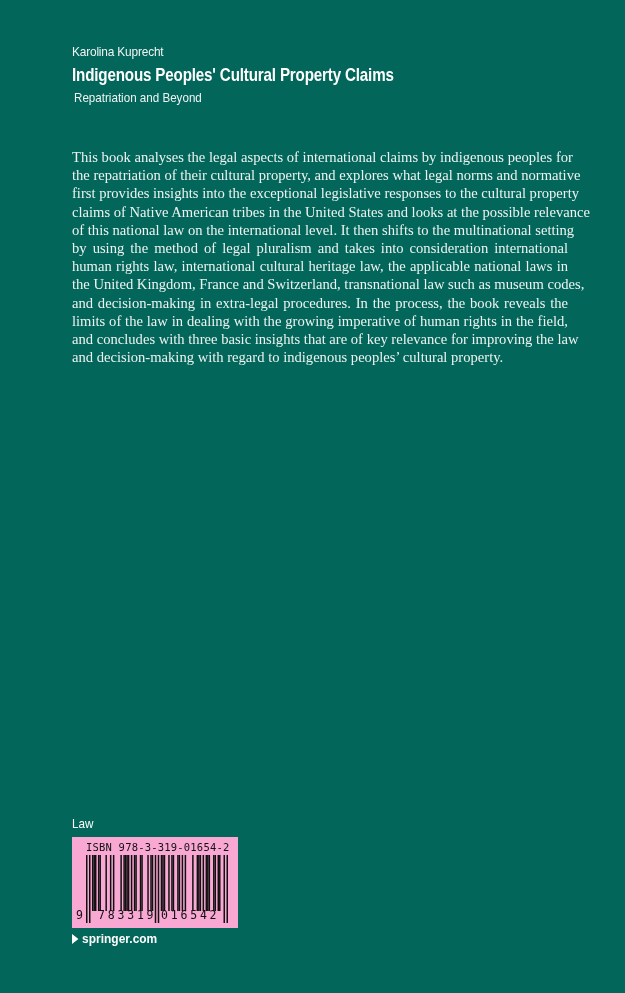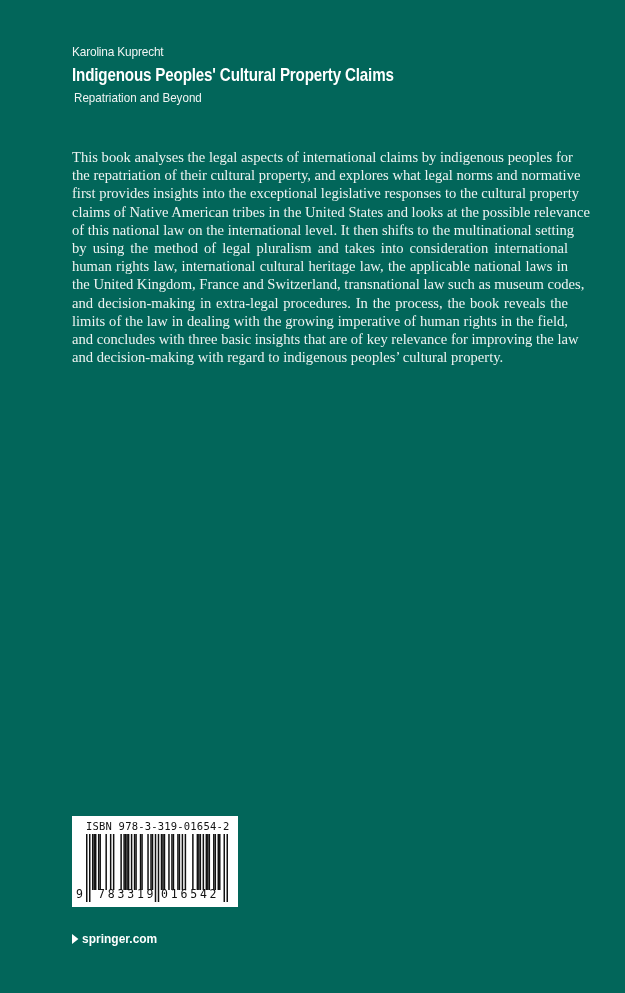--- a/index.html
+++ b/index.html
@@ -78,24 +78,24 @@
       top: 816px;
       font-family: "Liberation Sans", sans-serif;
       font-size: 13px;
       color: #ffffff;
       transform: scaleX(0.9);
       transform-origin: left center;
     }
     .barcode-box {
       position: absolute;
       left: 72px;
-      top: 816px;
+      top: 837px;
       width: 166px;
       height: 91px;
-      background: #ffffff;
+      background: #f9a8d4;
     }
     .isbn-text {
       position: absolute;
       left: 14px;
       top: 4px;
       font-family: "DejaVu Sans Mono", monospace;
       font-size: 10.5px;
       color: #111;
       letter-spacing: 0.2px;
       white-space: nowrap;

